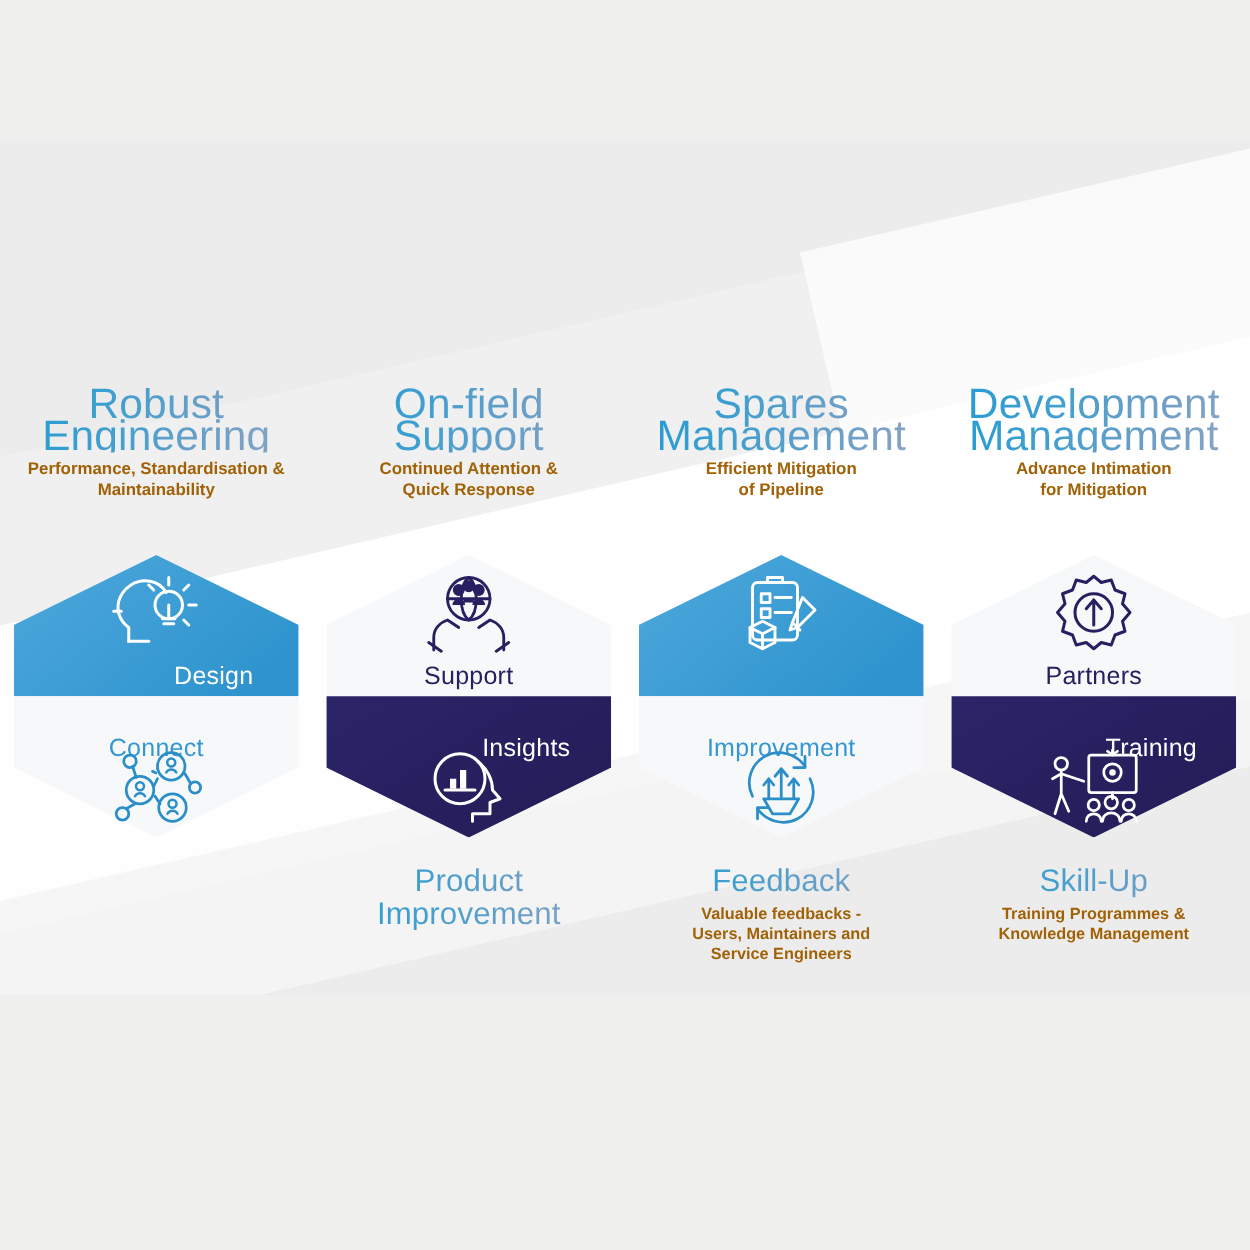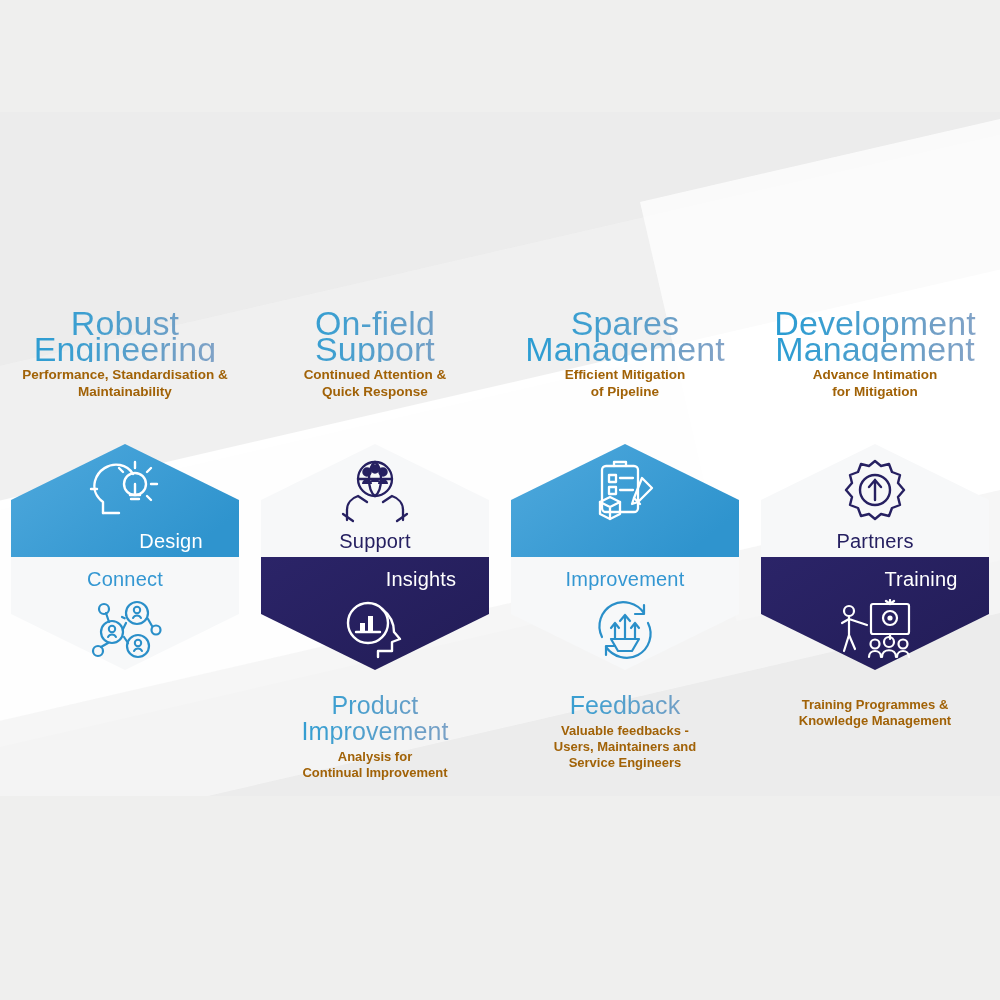--- a/index.html
+++ b/index.html
@@ -49,21 +49,21 @@
   
   .hexwrap{position:absolute;top:332px;left:50%;transform:translateX(-50%);
            width:228px;height:226px;}
   .hexsvg{position:absolute;inset:0;overflow:visible;}
 
   .hex-label{
     position:absolute;left:0;width:100%;text-align:center;
     font-size:20px;font-weight:400;letter-spacing:.2px;
   }
   .lab-upper{top:86px;}
-  .lab-lower{top:124px;}
+  .lab-lower{top:144px;}
 
   .ic{position:absolute;left:50%;transform:translateX(-50%);}
   .ic-upper{top:14px;}
   .ic-lower{top:155px;}
 
   
   .t-white{color:#ffffff;padding-left:46px;}
   .t-navy{color:#262061;}
   .t-blue{color:#3497d2;}
 </style>
@@ -191,22 +191,20 @@
             <path d="M18 32 L18 24 L23 24 L23 32 Z" fill="#ffffff" stroke="none"></path>
             <path d="M26 32 L26 17 L31 17 L31 32 Z" fill="#ffffff" stroke="none"></path>
             <path d="M14 33 L38 33"></path>
           </svg>
         </span>
       </div>
 
       <div class="cap-bottom">
         <div class="cap-title">Product
 Improvement</div>
-        <div class="cap-sub">Analysis for
-Continual Improvement</div>
       </div>
     </div>
 
     <div class="col">
       <div class="cap-top">
         <div class="cap-title">Spares
 Management</div>
         <div class="cap-sub">Efficient Mitigation
 of Pipeline</div>
       </div>
@@ -314,19 +312,20 @@
               <path d="M32 58 C32 50 44 50 44 58"></path>
             <circle cx="52" cy="43" r="5"></circle>
               <path d="M45 58 C45 49 59 49 59 58"></path>
             <circle cx="66" cy="45" r="4.5"></circle>
               <path d="M60 58 C60 50 72 50 72 58"></path>
           </svg>
         </span>
       </div>
 
       <div class="cap-bottom">
+        <div class="cap-title">Skill-Up</div>
         <div class="cap-sub">Training Programmes &amp;
 Knowledge Management</div>
       </div>
     </div>
 
   </div>
 </div>
 
 </body></html>

